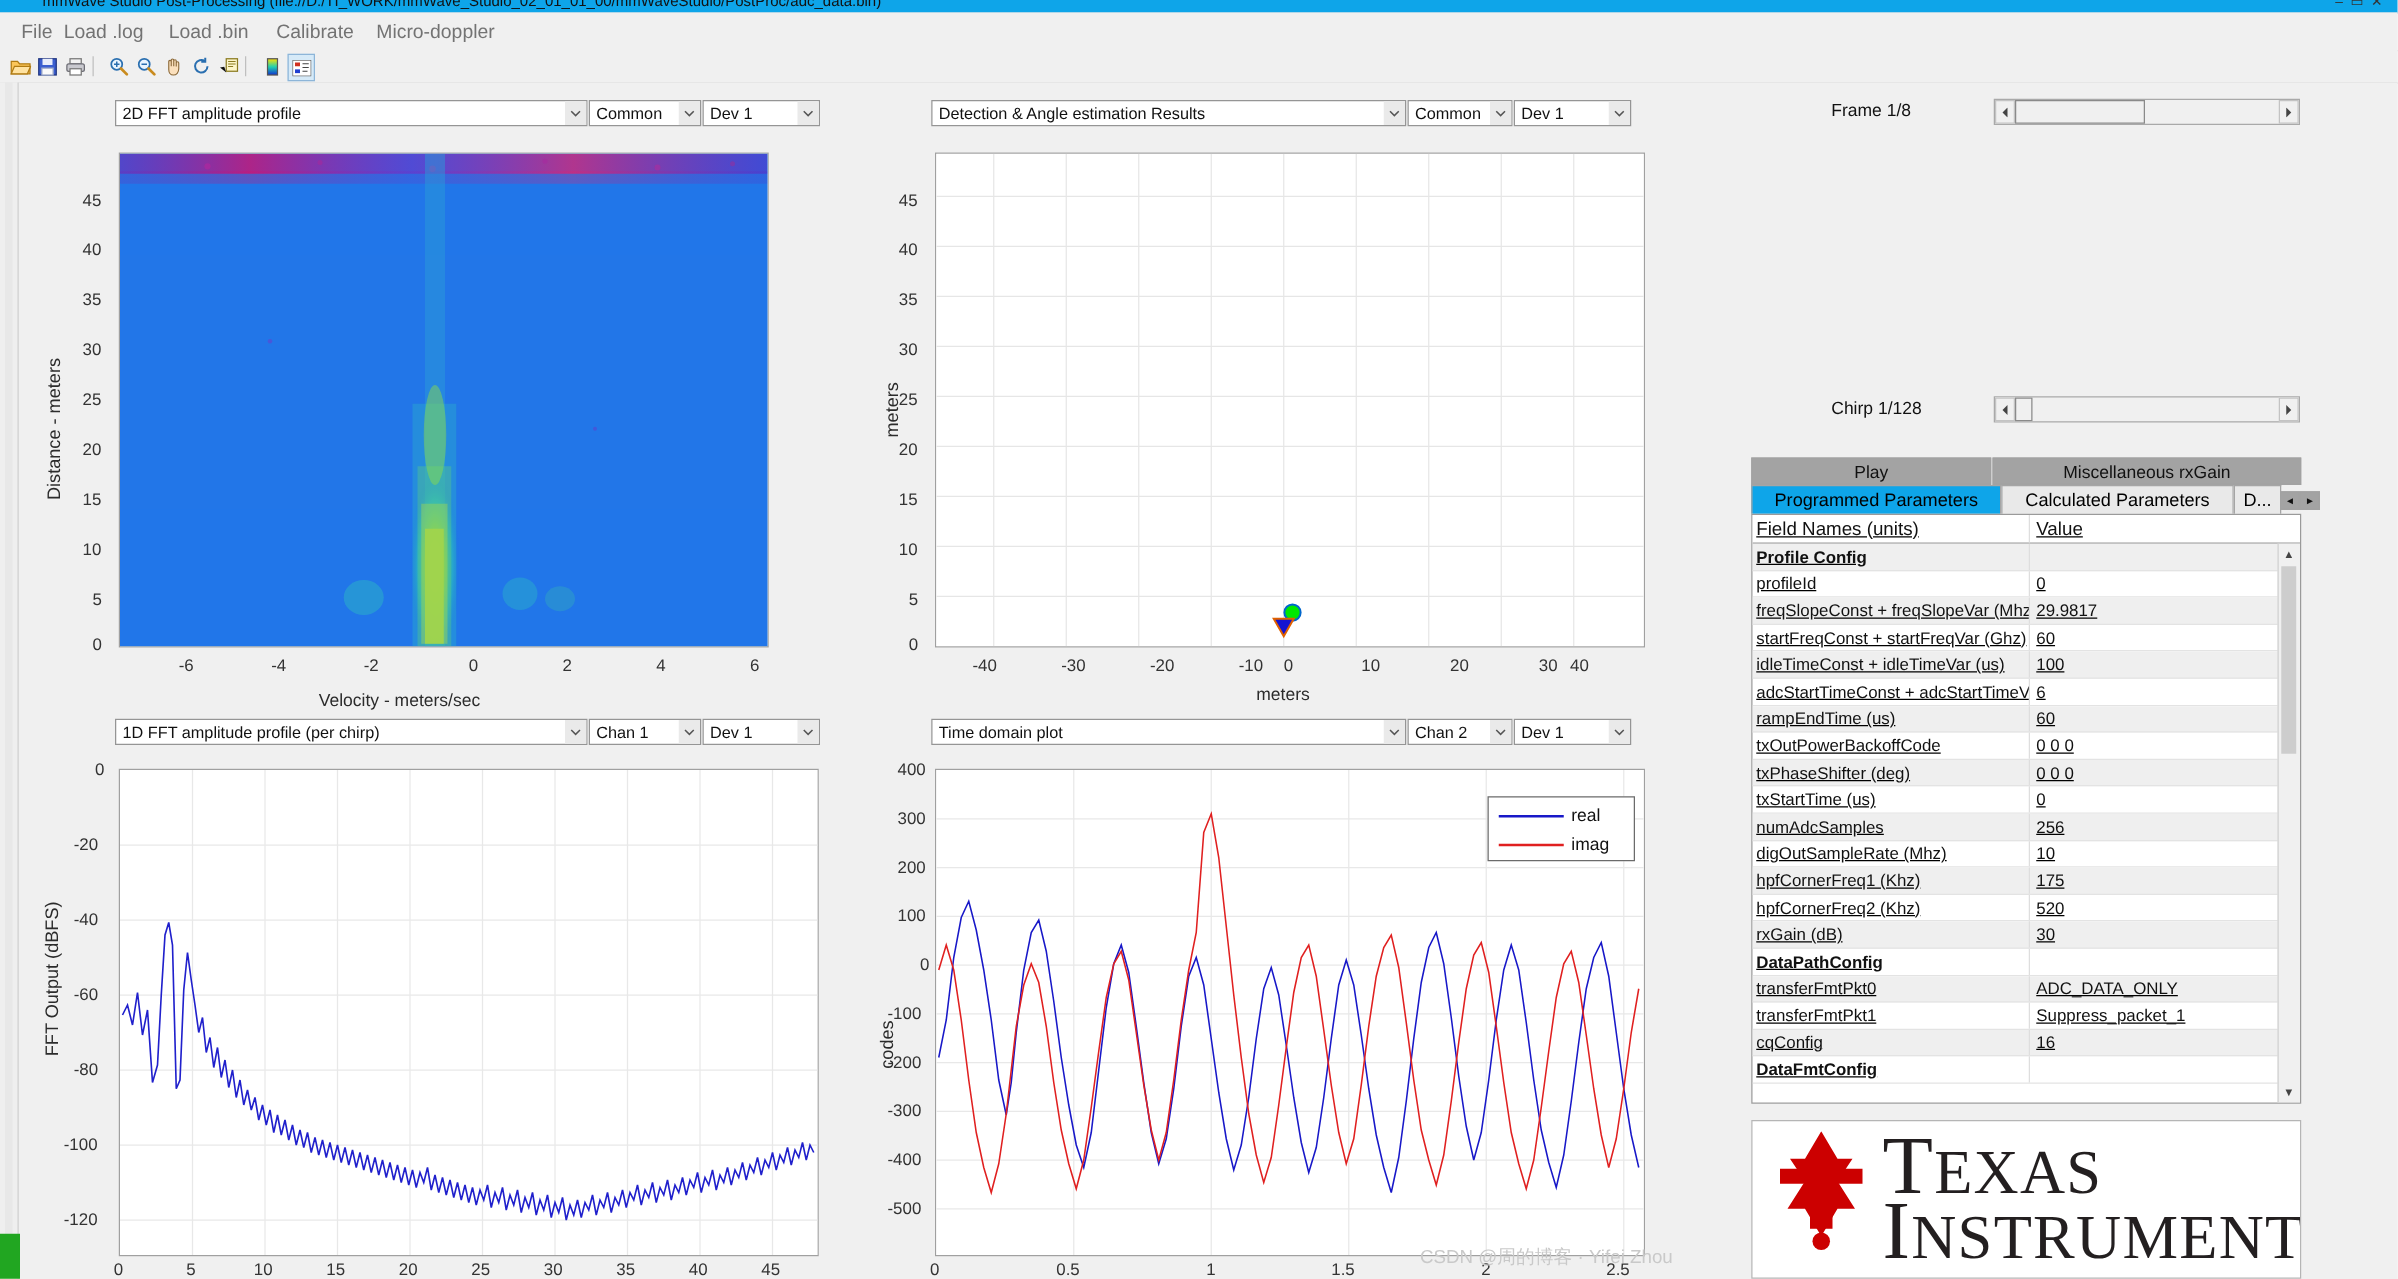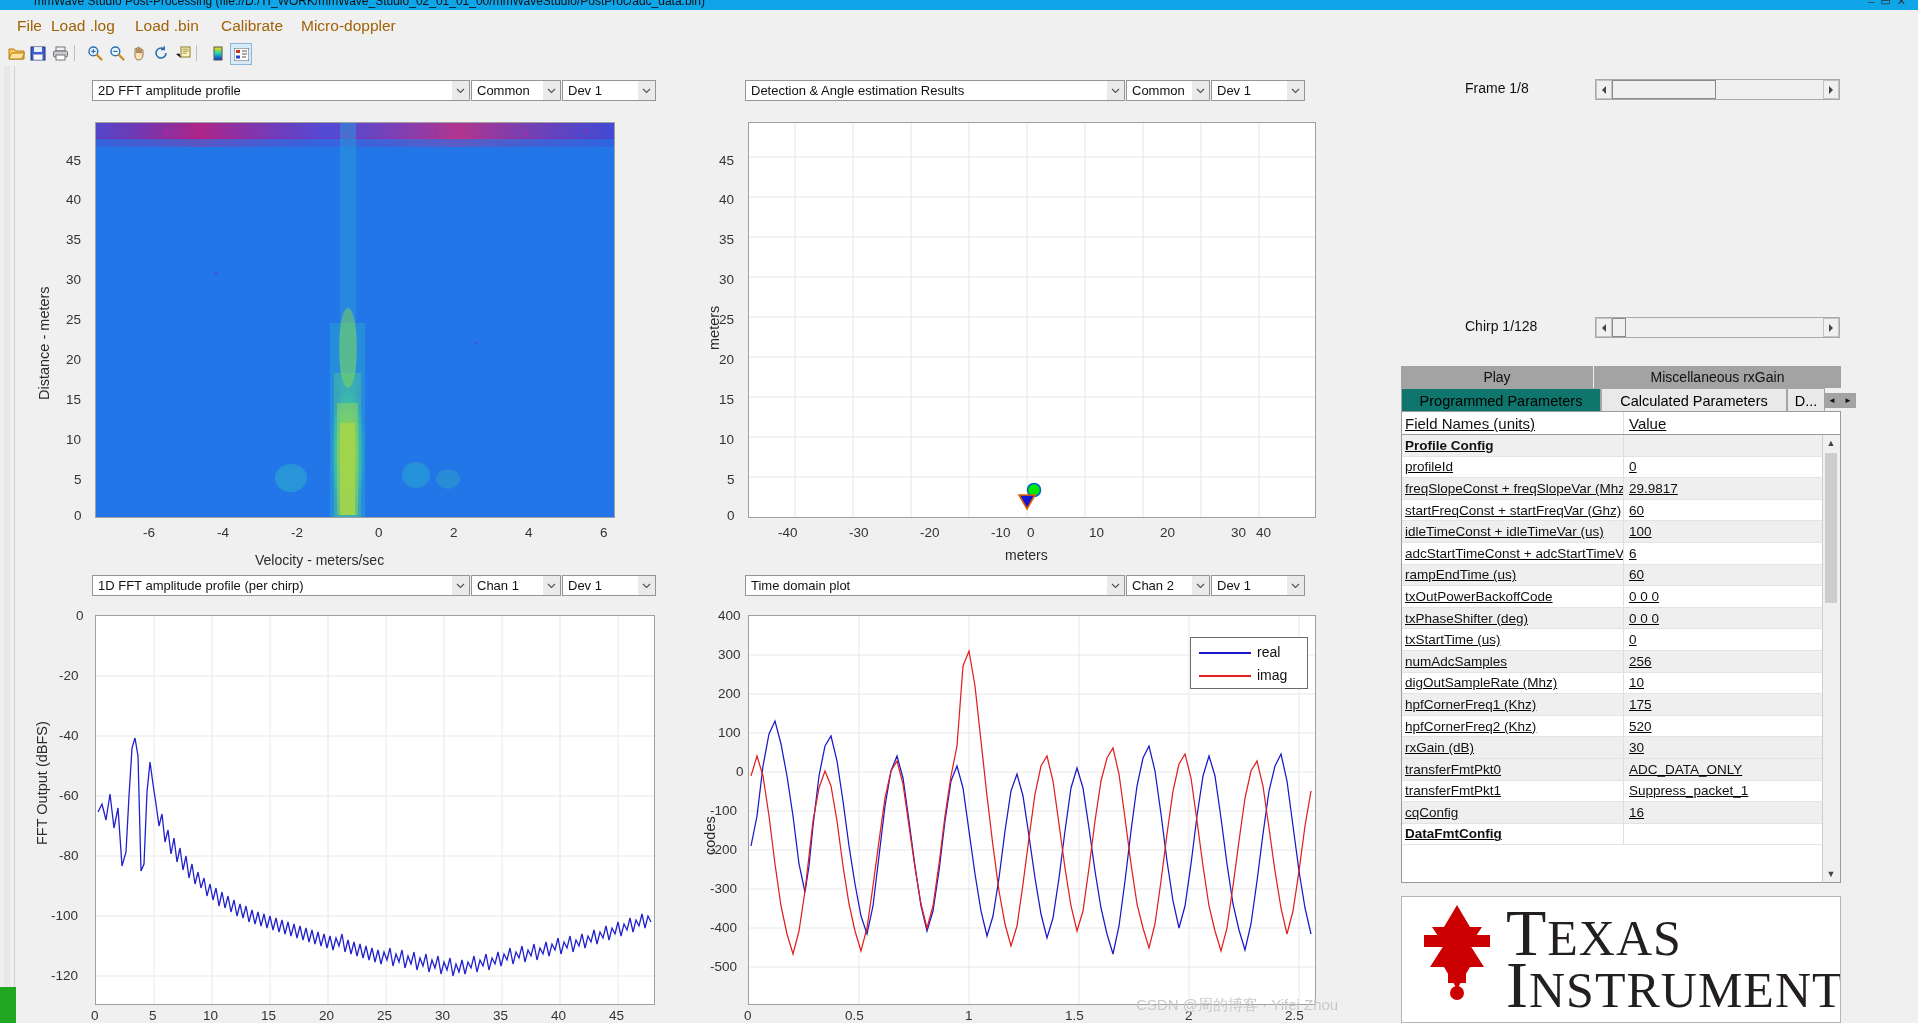--- a/index.html
+++ b/index.html
@@ -6,21 +6,21 @@
   body{width:1918px;height:1023px;overflow:hidden;font-family:"Liberation Sans",sans-serif;-webkit-font-smoothing:antialiased;}
   .app{position:absolute;left:0;top:0;width:1918px;height:1023px;background:#f0f0f0;}
 
   
   .titlebar{position:absolute;left:0;top:0;width:1918px;height:10px;background:#0ea5e9;border-bottom:1px solid #dcdcdc;overflow:hidden;}
   .titlebar .ttxt{position:absolute;left:34px;top:-6px;font-size:12px;color:#111;white-space:nowrap;}
   .titlebar .tbtns{position:absolute;right:6px;top:-5px;font-size:11px;color:#333;letter-spacing:6px;}
 
   
   .menubar{position:absolute;left:0;top:10px;width:1918px;height:30px;background:#f0f0f0;border-bottom:1px solid #d4d4d4;}
-  .menubar .mi{position:absolute;top:6px;font-size:15.5px;color:#a16207;padding:1px 5px;cursor:default;white-space:nowrap;}
+  .menubar .mi{position:absolute;top:6px;font-size:15.5px;color:#737373;padding:1px 5px;cursor:default;white-space:nowrap;}
 
   
   .toolbar{position:absolute;left:0;top:40px;width:1918px;height:26px;background:#f0f0f0;border-bottom:1px solid #c8c8c8;}
   .tbtn{position:absolute;top:3px;width:20px;height:20px;display:flex;align-items:center;justify-content:center;font-size:13px;cursor:default;}
   .tbtn.sel{background:#d6eaf8;border:1px solid #8db5d8;}
   .tsep{position:absolute;top:5px;width:1px;height:16px;background:#bfbfbf;}
 
   
   .body{position:absolute;left:0;top:66px;width:1918px;height:957px;background:#f0f0f0;}
   .lsidebar{position:absolute;left:0;top:0;width:14px;height:957px;background:#efefef;border-right:1px solid #d0d0d0;}
@@ -41,21 +41,21 @@
 
   
   .slabel{position:absolute;font-size:14px;color:#111;white-space:nowrap;}
   .scroll{position:absolute;height:21px;background:#f0f0f0;border:1px solid #a9a9a9;box-sizing:border-box;}
   .scroll .ab{position:absolute;top:0;width:16px;height:19px;background:#f0f0f0;display:flex;align-items:center;justify-content:center;border:1px solid #c3c3c3;box-sizing:border-box;}
   .scroll .thumb{position:absolute;top:0;height:19px;background:#f0f0f0;border:1px solid #8a8a8a;box-sizing:border-box;}
 
   .pbtn{position:absolute;height:22px;background:#a3a3a3;border:1px solid #a2a2a2;box-sizing:border-box;display:flex;align-items:center;justify-content:center;font-size:14px;color:#111;cursor:default;text-align:right;}
 
   .tab{position:absolute;height:24px;box-sizing:border-box;display:flex;align-items:center;justify-content:center;font-size:14.5px;color:#000;background:#e9e9e9;border:1px solid #a5a5a5;border-bottom:none;cursor:default;}
-  .tab.active{background:#0f766e;font-weight:normal;}
+  .tab.active{background:#0ea5e9;font-weight:normal;}
 
   
   .ptable{position:absolute;background:#fff;border:1px solid #9a9a9a;box-sizing:border-box;overflow:hidden;}
   .prow{position:relative;height:21.6px;display:flex;border-bottom:1px solid #e3e3e3;font-size:13.5px;color:#111;box-sizing:border-box;}
   .prow.hdr{height:23px;background:#fff;border-bottom:1px solid #9a9a9a;font-size:15px;}
   .prow.alt{background:#efefef;}
   .prow .c0{width:222px;padding-left:3px;display:flex;align-items:center;border-right:1px solid #dedede;box-sizing:border-box;overflow:hidden;white-space:nowrap;}
   .prow .c1{flex:1;padding-left:5px;display:flex;align-items:center;overflow:hidden;white-space:nowrap;}
   .prow.grp .c0{font-weight:bold;}
   .ptable .vscroll{position:absolute;right:0;top:23px;width:17px;bottom:0;background:#f0f0f0;border-left:1px solid #cfcfcf;}
@@ -585,20 +585,24 @@
           <div class="c1">175</div>
         </div>
         <div class="prow">
           <div class="c0">hpfCornerFreq2 (Khz)</div>
           <div class="c1">520</div>
         </div>
         <div class="prow alt">
           <div class="c0">rxGain (dB)</div>
           <div class="c1">30</div>
         </div>
+        <div class="prow grp">
+          <div class="c0">DataPathConfig</div>
+          <div class="c1"></div>
+        </div>
         <div class="prow alt">
           <div class="c0">transferFmtPkt0</div>
           <div class="c1">ADC_DATA_ONLY</div>
         </div>
         <div class="prow">
           <div class="c0">transferFmtPkt1</div>
           <div class="c1">Suppress_packet_1</div>
         </div>
         <div class="prow alt">
           <div class="c0">cqConfig</div>

